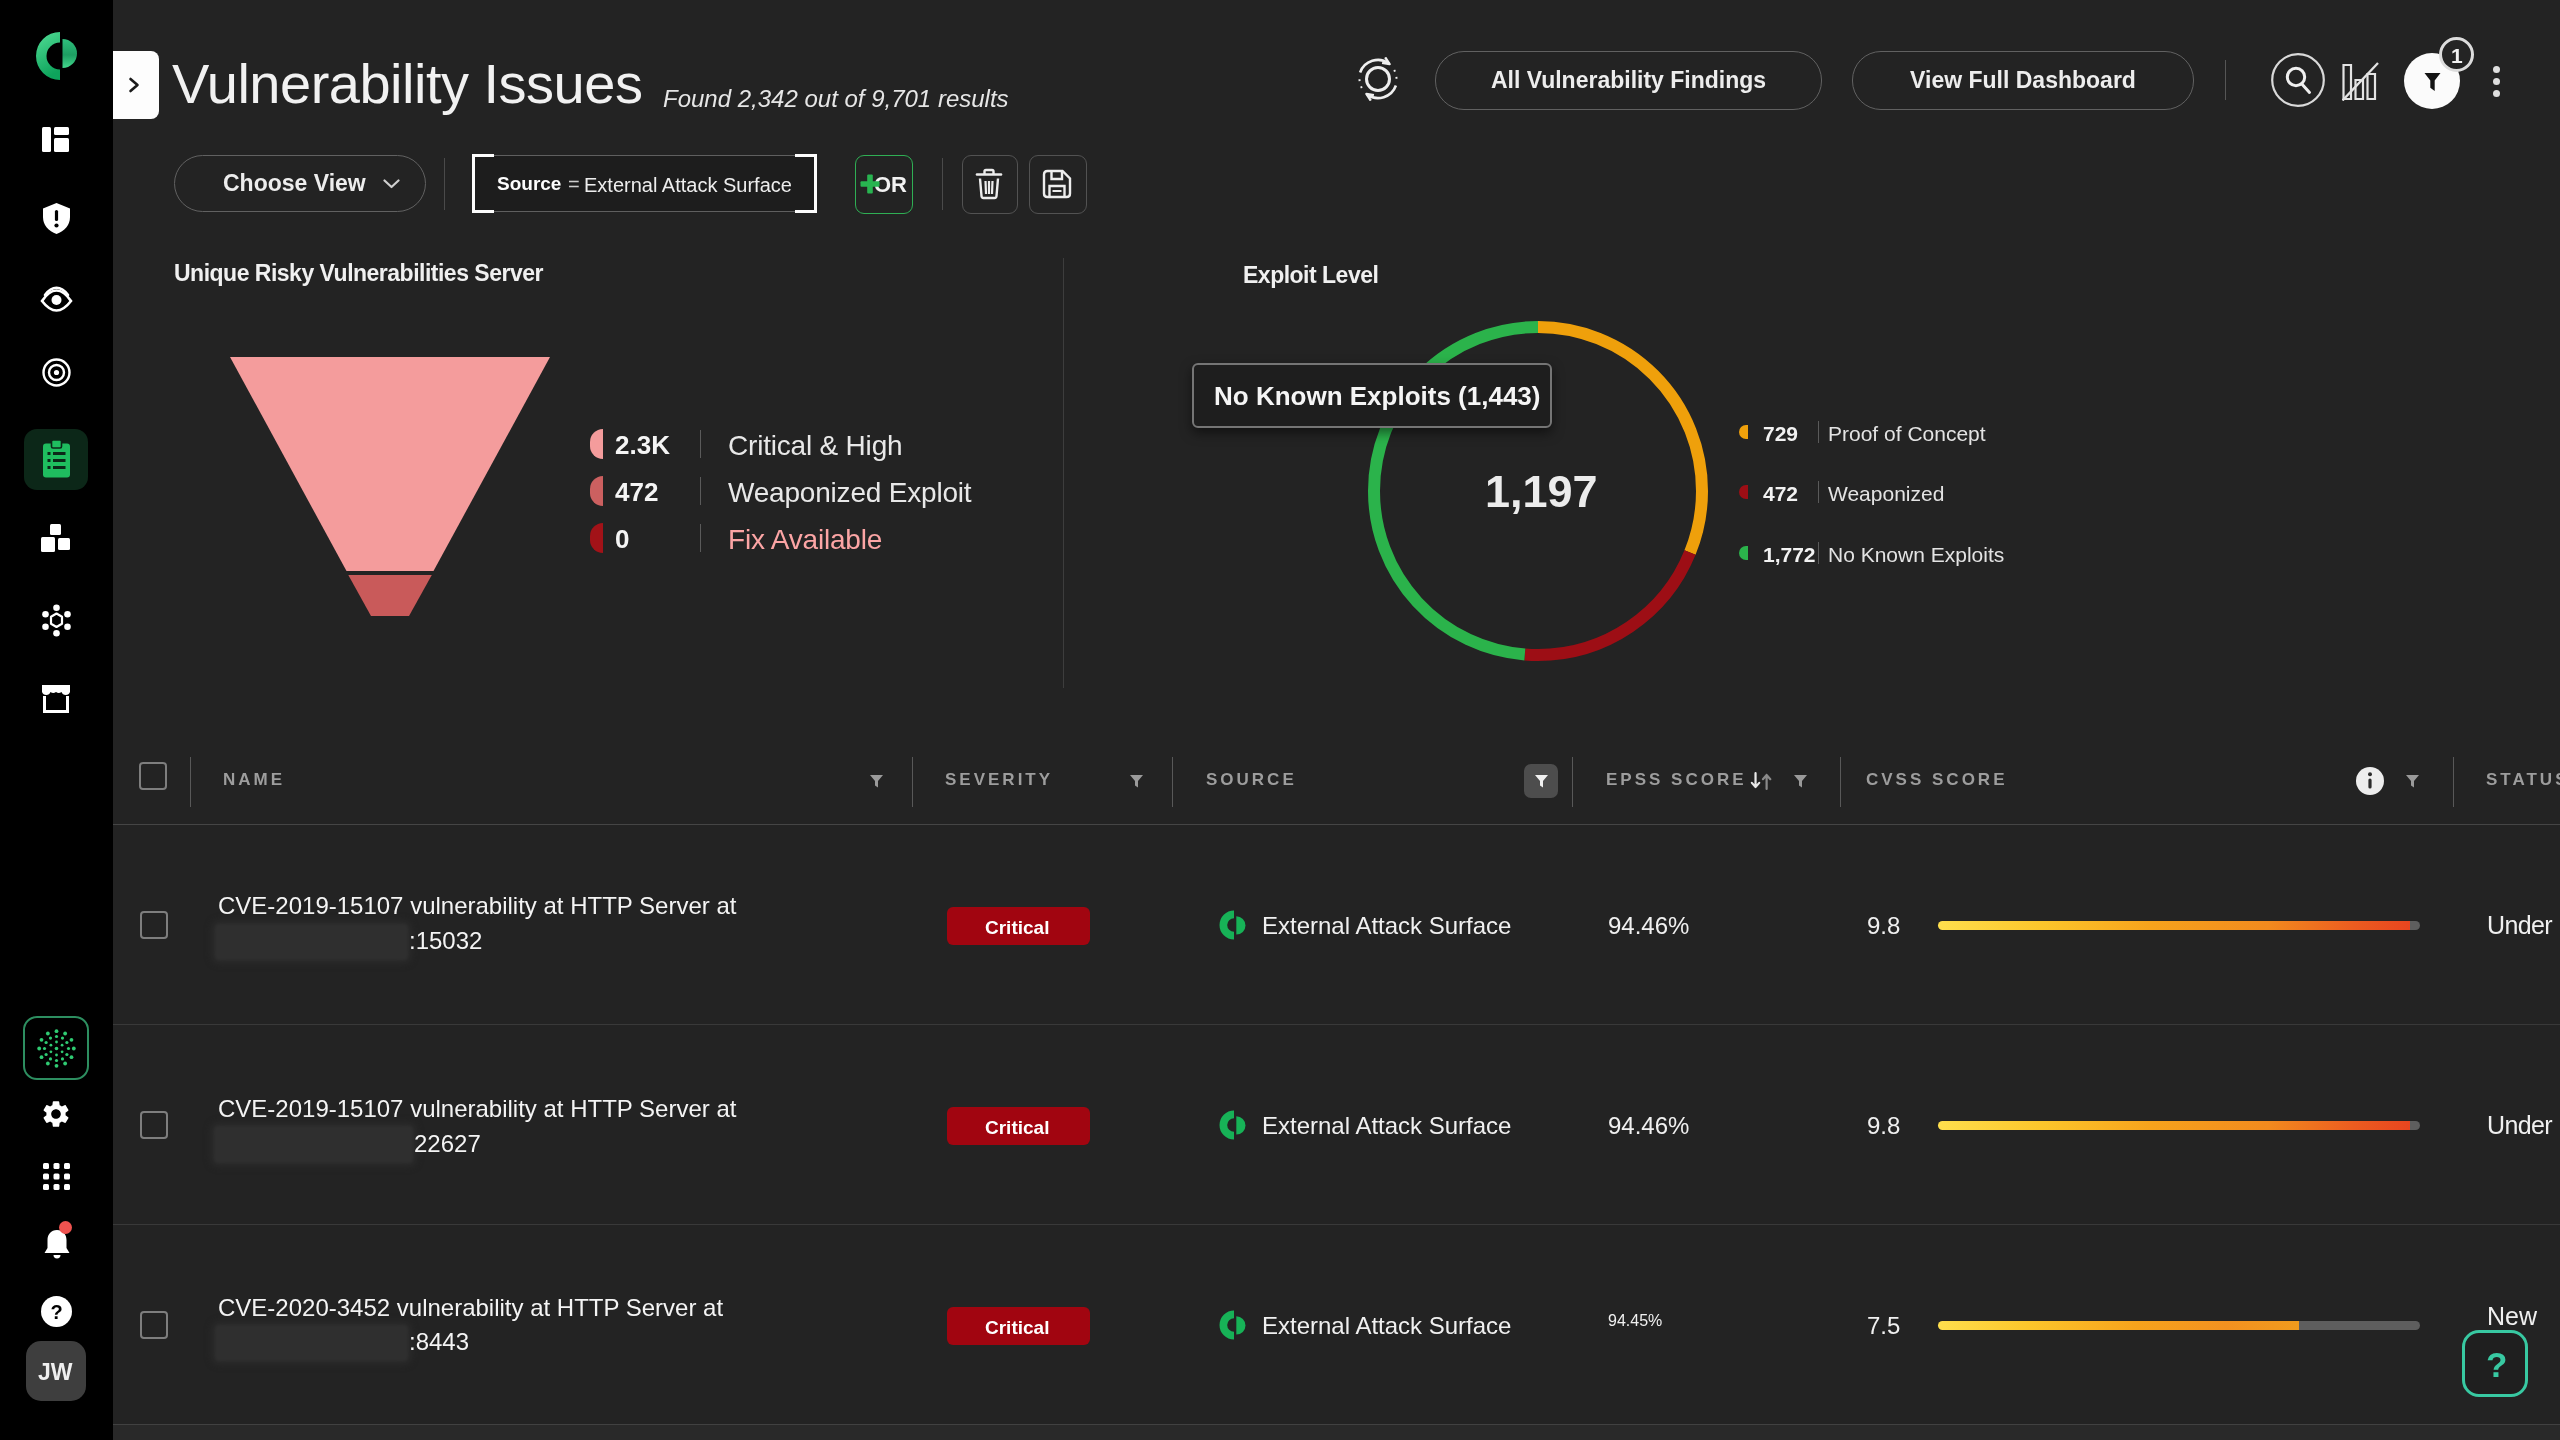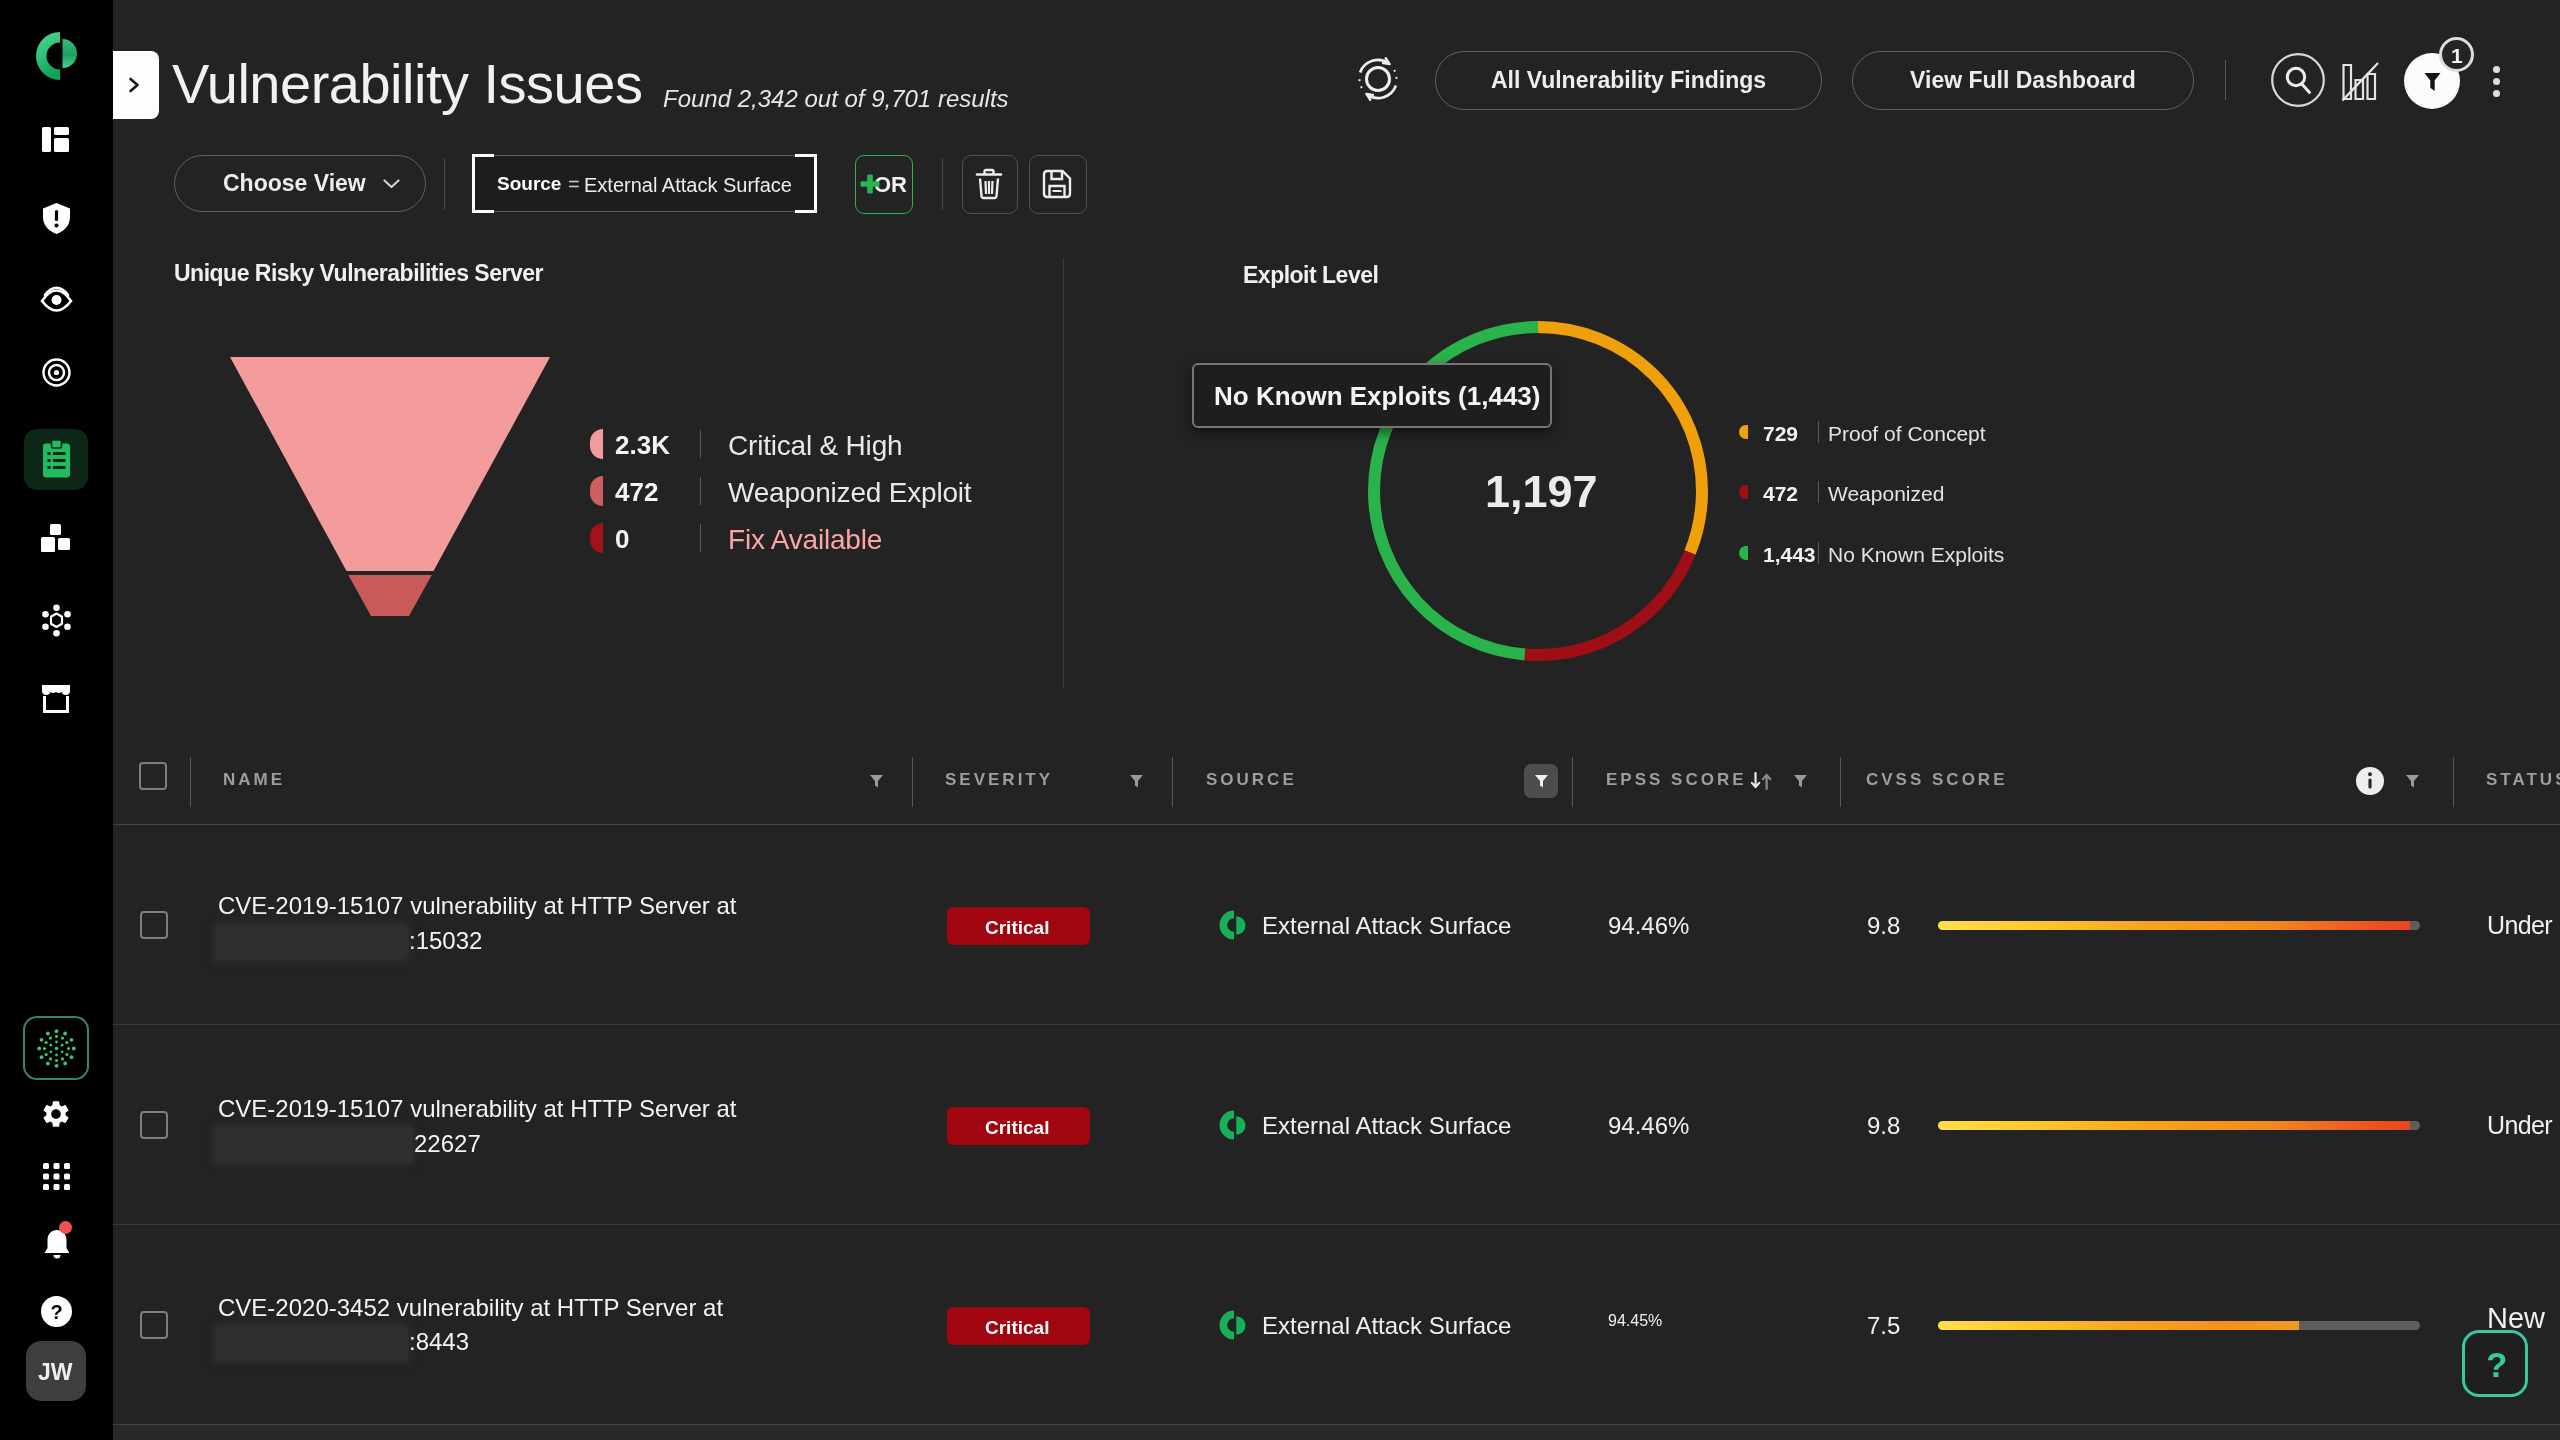--- a/index.html
+++ b/index.html
@@ -96,21 +96,21 @@
 <div class="txt" style="left:1763px;top:422px;font-size:21px;font-weight:bold;color:#f2f2f2;">729</div>
 <div class="vline" style="left:1818px;top:421px;height:22px;background:#5a5a5a;"></div>
 <div class="txt" style="left:1828px;top:422px;font-size:21px;color:#e3e3e3;">Proof of Concept</div>
 
 <div class="abs" style="left:1739px;top:485px;width:9px;height:14px;background:#9d0e15;border-radius:7px 0 0 7px;"></div>
 <div class="txt" style="left:1763px;top:482px;font-size:21px;font-weight:bold;color:#f2f2f2;">472</div>
 <div class="vline" style="left:1818px;top:481px;height:22px;background:#5a5a5a;"></div>
 <div class="txt" style="left:1828px;top:482px;font-size:21px;color:#e3e3e3;">Weaponized</div>
 
 <div class="abs" style="left:1739px;top:546px;width:9px;height:14px;background:#2bb34b;border-radius:7px 0 0 7px;"></div>
-<div class="txt" style="left:1763px;top:543px;font-size:21px;font-weight:bold;color:#f2f2f2;">1,443</div>
+<div class="txt" style="left:1763px;top:543px;font-size:21px;font-weight:bold;color:#f2f2f2;">1,772</div>
 <div class="vline" style="left:1818px;top:542px;height:22px;background:#5a5a5a;"></div>
 <div class="txt" style="left:1828px;top:543px;font-size:21px;color:#e3e3e3;">No Known Exploits</div>
 
 <div class="cb" style="left:139px;top:762px;"></div>
 <div class="vline" style="left:190px;top:757px;height:50px;background:#585858;"></div>
 <div class="txt" style="left:223px;top:770px;font-size:17px;font-weight:bold;letter-spacing:3px;color:#9d9d9d;">NAME</div>
 <svg class="funnelic" style="left:869px;top:774px;" width="15" height="15" viewBox="0 0 15 15">
     <path d="M1 1 H14 L9 7 V13.5 L6 11.5 V7 Z" fill="#9a9a9a"></path>
   </svg>
 <div class="vline" style="left:912px;top:757px;height:50px;background:#585858;"></div>
@@ -179,21 +179,21 @@
 <div class="txt" style="left:218px;top:1294px;font-size:24px;color:#f4f4f4;">CVE-2020-3452 vulnerability at HTTP Server at</div>
 <div class="redact" style="left:215px;top:1325px;width:193px;height:36px;"></div>
 <div class="txt" style="left:409px;top:1328px;font-size:24px;color:#f4f4f4;">:8443</div>
 <div class="abs" style="left:947px;top:1307px;width:143px;height:38px;background:#a10510;border-radius:6px;"></div>
 <div class="txt" style="left:985px;top:1317px;font-size:19px;font-weight:bold;color:#fff;">Critical</div>
 <div class="txt" style="left:1262px;top:1312px;font-size:24px;color:#f0f0f0;">External Attack Surface</div>
 <div class="txt" style="left:1608px;top:1312px;font-size:16px;color:#f0f0f0;">94.45%</div>
 <div class="txt" style="left:1867px;top:1312px;font-size:24px;color:#f0f0f0;">7.5</div>
 <div class="abs" style="left:1938px;top:1321px;width:361px;height:9px;border-radius:5px 0 0 5px;background:linear-gradient(90deg,#ffdf4d 0%,#fcc62b 25%,#f7a31c 55%,#f39120 80%,#f09b1d 100%);"></div>
 <div class="abs" style="left:2299px;top:1321px;width:121px;height:9px;border-radius:0 5px 5px 0;background:#5e5e5e;"></div>
-<div class="txt" style="left:2487px;top:1302px;font-size:29px;color:#f0f0f0;">New</div>
+<div class="txt" style="left:2487px;top:1302px;font-size:25px;color:#f0f0f0;">New</div>
 <div class="hline" style="left:113px;top:1424px;width:2447px;background:#414141;"></div>
 <div class="abs" style="left:113px;top:1425px;width:2447px;height:15px;background:#292929;"></div>
 
 <div class="abs" style="left:2462px;top:1330px;width:66px;height:67px;border:3.5px solid #38c9a2;border-radius:17px;box-sizing:border-box;background:#1f1f1f;"></div>
 <div class="txt" style="left:2486px;top:1345px;font-size:35px;font-weight:bold;color:#38c9a2;">?</div>
 
 <svg width="0" height="0" style="position:absolute">
   <defs>
     <linearGradient id="lgrad" x1="0" y1="0" x2="0.3" y2="1">
       <stop offset="0" stop-color="#52dd96"></stop>

